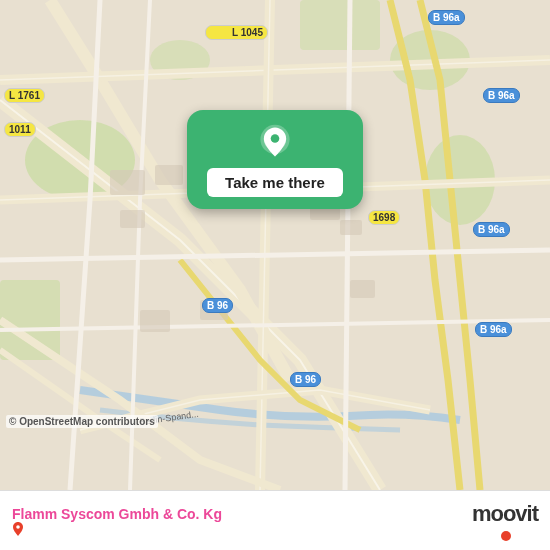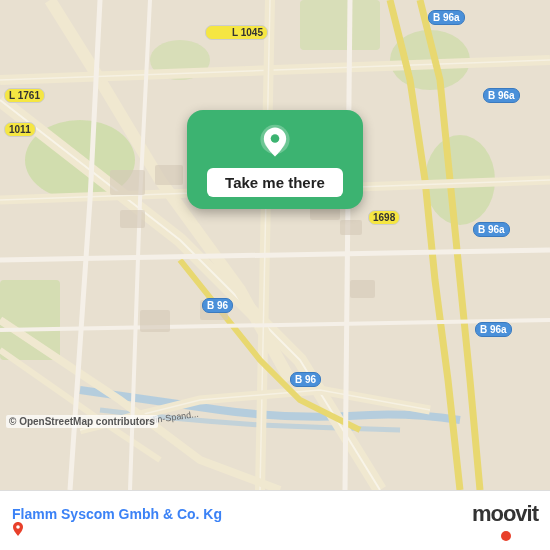--- a/index.html
+++ b/index.html
@@ -33,21 +33,21 @@
     }
 
     #footer-left {
       display: flex;
       flex-direction: column;
     }
 
     #company-name {
       font-size: 14px;
       font-weight: bold;
-      color: #3b82f6;
+      color: #ec4899;
     }
 
     #company-location {
       font-size: 13px;
       color: #444;
       display: flex;
       align-items: center;
       gap: 4px;
     }
 

